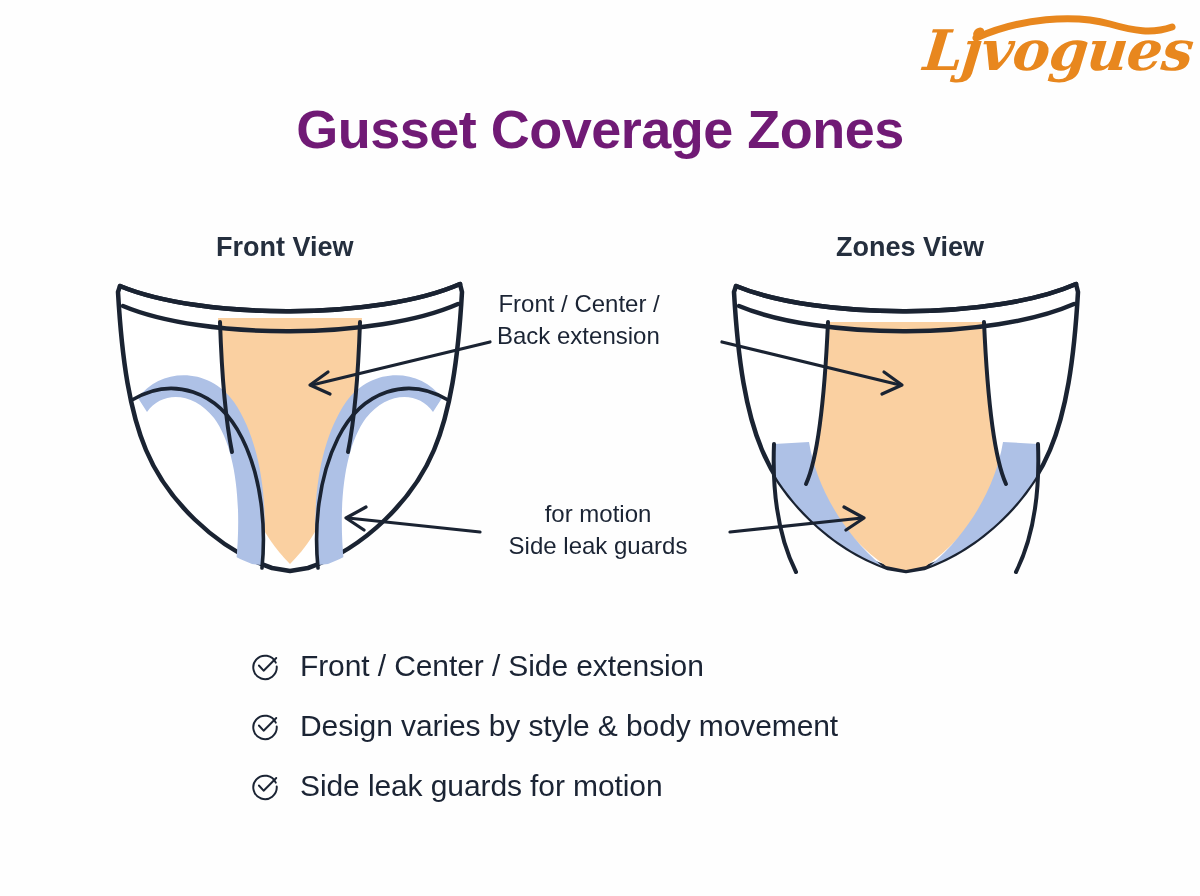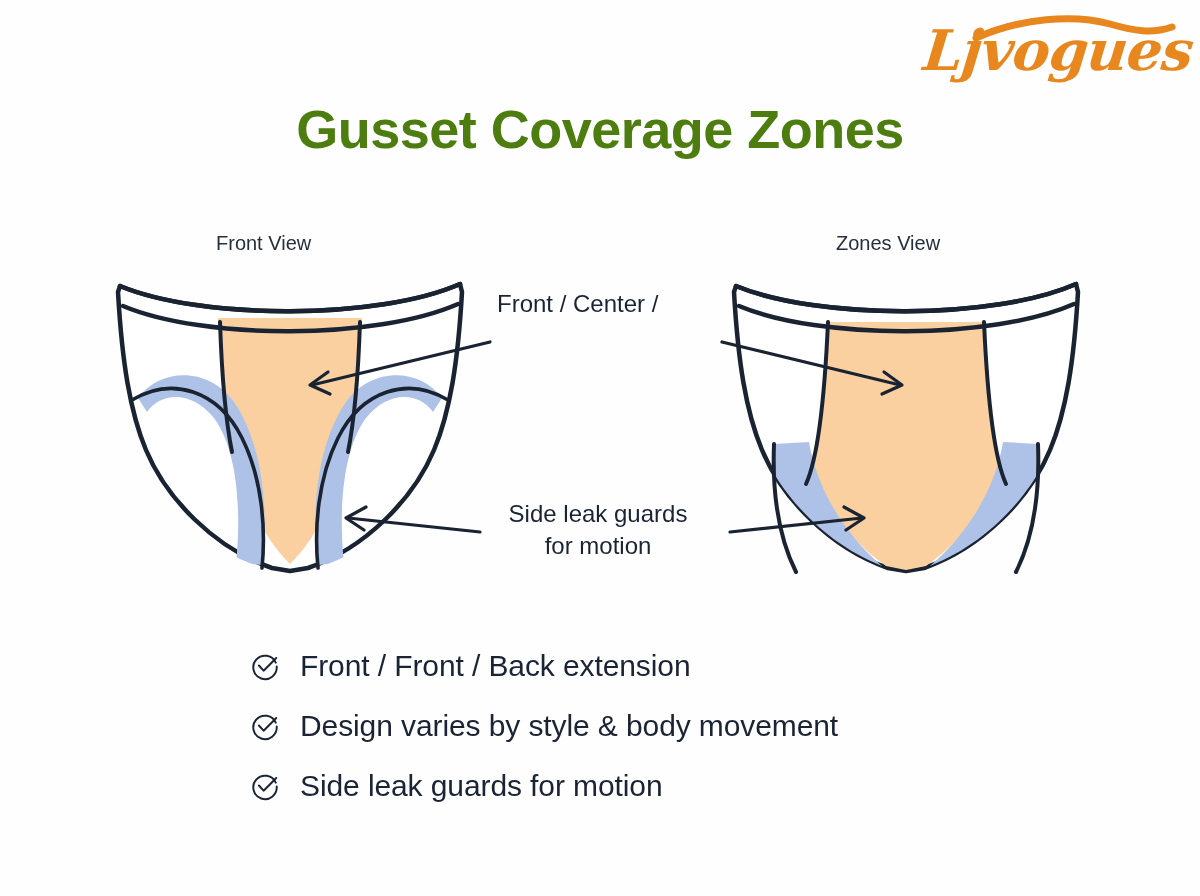--- a/index.html
+++ b/index.html
@@ -51,31 +51,31 @@
 
   
   .page-title {
     position: absolute;
     left: 0;
     top: 98px;
     width: 1200px;
     text-align: center;
     font-size: 54px;
     font-weight: 600;
-    color: #4d7c0f;
+    color: #701a75;
     letter-spacing: -0.5px;
     line-height: 1.15;
   }
 
   
   .view-caption {
     position: absolute;
-    font-size: 20px;
+    font-size: 27px;
     color: #252F3E;
-    font-weight: 400;
+    font-weight: 700;
     white-space: nowrap;
   }
   .caption-front { left: 216px; top: 232px; }
   .caption-back  { left: 836px; top: 232px; }
 
   
   .callout {
     position: absolute;
     font-size: 24px;
     line-height: 1.32;
@@ -257,38 +257,39 @@
     <g fill="none" stroke="#1A2332" stroke-width="4" stroke-linecap="round">
       <path d="M122 50 C 118 140, 110 190, 100 212"></path>
       <path d="M278 50 C 282 140, 290 190, 300 212"></path>
       <path d="M68 172 C 66 224, 74 268, 90 300"></path>
       <path d="M332 172 C 334 224, 326 268, 310 300"></path>
     </g>
   </svg>
 
   <div class="callout callout-top">
     <div>Front / Center /</div>
+    <div>Back extension</div>
   </div>
 
   <svg style="position:absolute; left:300px; top:300px;" width="620" height="100" viewBox="0 0 620 100">
 
     <g>
       <path d="M190 42 L 12 85" fill="none" stroke="#1A2332" stroke-width="3.2" stroke-linecap="round"></path>
       <path d="M28 72 L 10 85 L 30 94" fill="none" stroke="#1A2332" stroke-width="3.2" stroke-linecap="round" stroke-linejoin="round"></path>
     </g>
 
     <g>
       <path d="M422 42 L 600 85" fill="none" stroke="#1A2332" stroke-width="3.2" stroke-linecap="round"></path>
       <path d="M584 72 L 602 85 L 582 94" fill="none" stroke="#1A2332" stroke-width="3.2" stroke-linecap="round" stroke-linejoin="round"></path>
     </g>
   </svg>
 
   <div class="callout callout-lower">
+    <div>for motion</div>
     <div>Side leak guards</div>
-    <div>for motion</div>
   </div>
 
   <svg style="position:absolute; left:330px; top:498px;" width="550" height="44" viewBox="0 0 550 44">
 
     <g>
       <path d="M150 34 L 18 20" fill="none" stroke="#1A2332" stroke-width="3.2" stroke-linecap="round"></path>
       <path d="M36 9 L 16 20 L 34 32" fill="none" stroke="#1A2332" stroke-width="3.2" stroke-linecap="round" stroke-linejoin="round"></path>
     </g>
 
     <g>
@@ -297,21 +298,21 @@
     </g>
   </svg>
 
   <div class="bullets">
 
     <div class="bullet-row">
       <svg class="bullet-icon" viewBox="0 0 32 32">
         <path d="M27.5 12.5 A 12.5 12.5 0 1 0 28.5 16.5" fill="none" stroke="#1B2434" stroke-width="2.1" stroke-linecap="round"></path>
         <path d="M9.5 15.5 L 14.5 21 L 28 7.5" fill="none" stroke="#1B2434" stroke-width="2.1" stroke-linecap="round" stroke-linejoin="round"></path>
       </svg>
-      <span class="bullet-text">Front / Front / Back extension</span>
+      <span class="bullet-text">Front / Center / Side extension</span>
     </div>
 
     <div class="bullet-row">
       <svg class="bullet-icon" viewBox="0 0 32 32">
         <path d="M27.5 12.5 A 12.5 12.5 0 1 0 28.5 16.5" fill="none" stroke="#1B2434" stroke-width="2.1" stroke-linecap="round"></path>
         <path d="M9.5 15.5 L 14.5 21 L 28 7.5" fill="none" stroke="#1B2434" stroke-width="2.1" stroke-linecap="round" stroke-linejoin="round"></path>
       </svg>
       <span class="bullet-text">Design varies by style &amp; body movement</span>
     </div>
 

